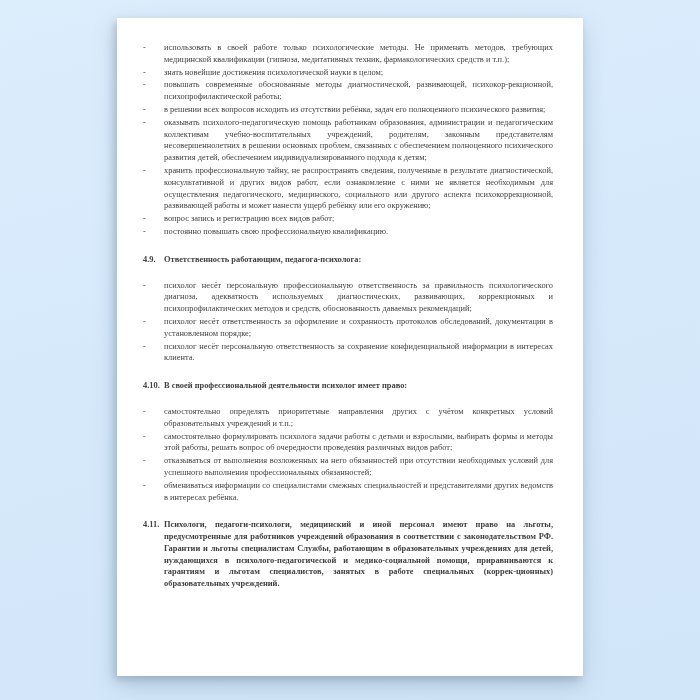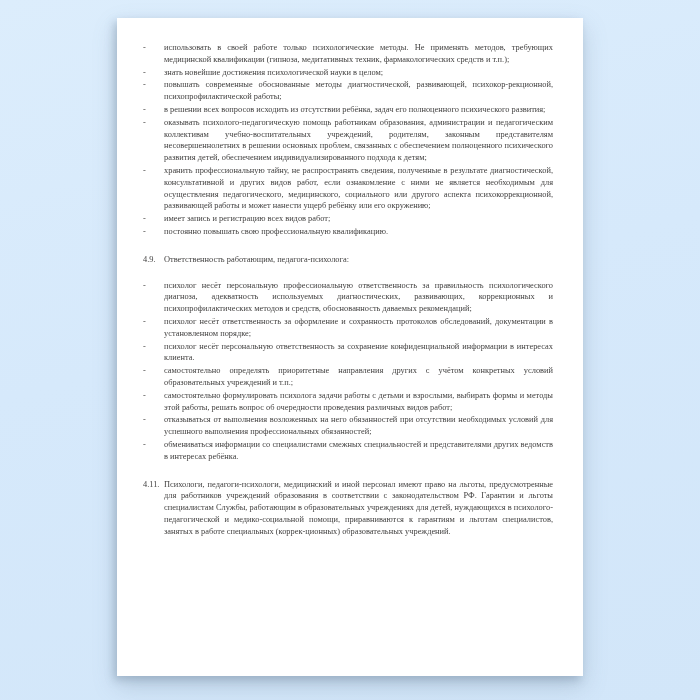--- a/index.html
+++ b/index.html
@@ -39,20 +39,21 @@
   .marker {
     flex: 0 0 21px;
   }
   .text {
     flex: 1;
     text-align: justify;
   }
   .section {
     margin-top: 16px;
     margin-bottom: 14px;
+    font-weight: bold;
   }
 </style>
 </head>
 <body>
 
 <div class="paper">
   <div class="doc" id="doc">
       <div class="row">
         <span class="marker">-</span>
         <span class="text">использовать в своей работе только психологические методы. Не применять методов, требующих медицинской квалификации (гипноза, медитативных техник, фармакологических средств и т.п.);</span>
@@ -72,41 +73,45 @@
       <div class="row">
         <span class="marker">-</span>
         <span class="text">оказывать психолого-педагогическую помощь работникам образования, администрации и педагогическим коллективам учебно-воспитательных учреждений, родителям, законным представителям несовершеннолетних в решении основных проблем, связанных с обеспечением полноценного психического развития детей, обеспечением индивидуализированного подхода к детям;</span>
       </div>
       <div class="row">
         <span class="marker">-</span>
         <span class="text">хранить профессиональную тайну, не распространять сведения, полученные в результате диагностической, консультативной и других видов работ, если ознакомление с ними не является необходимым для осуществления педагогического, медицинского, социального или другого аспекта психокоррекционной, развивающей работы и может нанести ущерб ребёнку или его окружению;</span>
       </div>
       <div class="row">
         <span class="marker">-</span>
-        <span class="text">имеет запись и регистрацию всех видов работ;</span>
+        <span class="text">вопрос запись и регистрацию всех видов работ;</span>
       </div>
       <div class="row">
         <span class="marker">-</span>
         <span class="text">постоянно повышать свою профессиональную квалификацию.</span>
       </div>
       <div class="row section">
         <span class="marker">4.9.</span>
         <span class="text">Ответственность работающим, педагога-психолога:</span>
       </div>
       <div class="row">
         <span class="marker">-</span>
         <span class="text">психолог несёт персональную профессиональную ответственность за правильность психологического диагноза, адекватность используемых диагностических, развивающих, коррекционных и психопрофилактических методов и средств, обоснованность даваемых рекомендаций;</span>
       </div>
       <div class="row">
         <span class="marker">-</span>
         <span class="text">психолог несёт ответственность за оформление и сохранность протоколов обследований, документации в установленном порядке;</span>
       </div>
       <div class="row">
         <span class="marker">-</span>
         <span class="text">психолог несёт персональную ответственность за сохранение конфиденциальной информации в интересах клиента.</span>
+      </div>
+      <div class="row section">
+        <span class="marker">4.10.</span>
+        <span class="text">В своей профессиональной деятельности психолог имеет право:</span>
       </div>
       <div class="row">
         <span class="marker">-</span>
         <span class="text">самостоятельно определять приоритетные направления других с учётом конкретных условий образовательных учреждений и т.п.;</span>
       </div>
       <div class="row">
         <span class="marker">-</span>
         <span class="text">самостоятельно формулировать психолога задачи работы с детьми и взрослыми, выбирать формы и методы этой работы, решать вопрос об очередности проведения различных видов работ;</span>
       </div>
       <div class="row">

